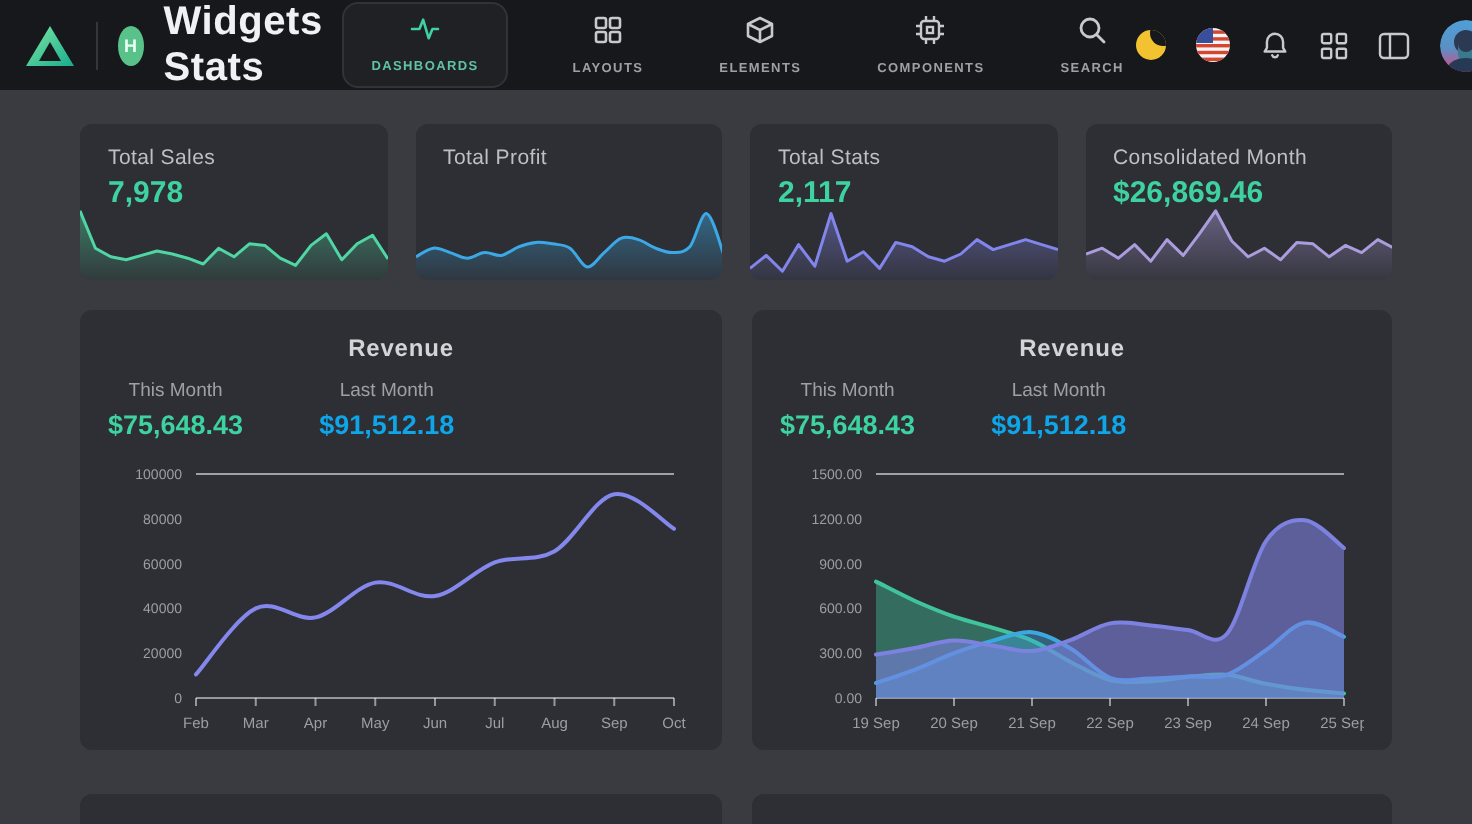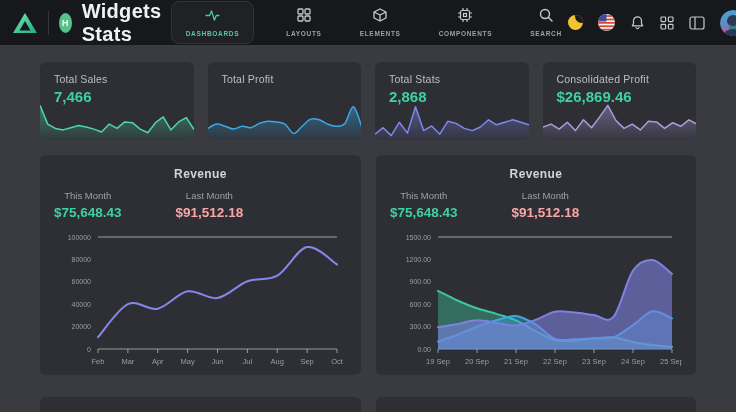--- a/index.html
+++ b/index.html
@@ -42,23 +42,23 @@
   .stat-card { flex:1; height:78px; position:relative; overflow:hidden; }
   .stat-title { font-size:10.5px; color:#bcbfc4; font-weight:normal; letter-spacing:.2px;
                 padding:11px 14px 0 14px; }
   .stat-value { font-size:15px; font-weight:bold; color:#3dd2a0; margin:3px 0 0 14px; }
   .spark { position:absolute; left:0; right:0; bottom:0; height:40px; }
   .spark svg { display:block; }
 
   .revenue-row { display:flex; gap:15px; margin-top:15px; }
   .rev-card { flex:1; height:220px; padding:12px 14px;text-align:center; }
   .rev-title { font-size:12px; color:#d2d4d8; font-weight:bold; letter-spacing:.4px; }
-  .rev-values { display:flex; gap:54px; margin-top:9px; }
+  .rev-values { display:flex; gap:38px; margin-top:9px; }
   .rev-block .rl { font-size:9.5px; color:#9da0a5; margin-bottom:4px; }
-  .rev-block .rv { font-size:13.5px; font-weight:bold; color:#fca5a5; }
+  .rev-block .rv { font-size:13.5px; font-weight:bold; color:#0ea5e9; }
   .rev-block .rv.green { color:#3dd2a0; }
   .chart { height:146px; margin-top:7px; }
   svg text { font-family:"Liberation Sans","DejaVu Sans",sans-serif; }
 
   .bottom-row { display:flex; gap:15px; margin-top:22px; }
   .bottom-card { flex:1; height:40px; }
 </style>
 </head>
 <body>
 
@@ -198,21 +198,21 @@
         </svg>
       </div>
     </div>
   </header>
 
   <main class="content">
 
     <section class="stats-row">
       <div class="card stat-card">
         <div class="stat-title">Total Sales</div>
-        <div class="stat-value">7,466</div>
+        <div class="stat-value">7,978</div>
         <div class="spark">
             <svg width="154" height="40" viewBox="0 0 154 40">
               <defs>
                 <linearGradient id="g-spark-0" x1="0" y1="0" x2="0" y2="1">
                   <stop offset="0%" stop-color="#4fd6a4" stop-opacity="0.45"></stop>
                   <stop offset="100%" stop-color="#4fd6a4" stop-opacity="0.07"></stop>
                 </linearGradient>
               </defs>
               <path d="M0.0,5.4L7.7,24.1L15.4,28.4L23.1,29.9L30.8,27.7L38.5,25.5L46.2,27.0L53.9,29.1L61.6,32.0L69.3,24.1L77.0,28.4L84.7,21.9L92.4,22.7L100.1,29.1L107.8,32.7L115.5,22.7L123.2,16.9L130.9,29.9L138.6,21.9L146.3,17.6L154.0,29.5L154,40L0,40Z" fill="url(#g-spark-0)"></path>
               <path d="M0.0,5.4L7.7,24.1L15.4,28.4L23.1,29.9L30.8,27.7L38.5,25.5L46.2,27.0L53.9,29.1L61.6,32.0L69.3,24.1L77.0,28.4L84.7,21.9L92.4,22.7L100.1,29.1L107.8,32.7L115.5,22.7L123.2,16.9L130.9,29.9L138.6,21.9L146.3,17.6L154.0,29.5" fill="none" stroke="#4fd6a4" stroke-width="1.5" stroke-linejoin="round"></path>
@@ -229,36 +229,36 @@
                   <stop offset="100%" stop-color="#3ba9e6" stop-opacity="0.07"></stop>
                 </linearGradient>
               </defs>
               <path d="M0.0,28.4C1.4,27.7 5.7,24.5 8.6,24.1C11.4,23.7 14.3,25.4 17.1,26.3C20.0,27.1 22.8,29.1 25.7,29.1C28.5,29.1 31.4,26.5 34.2,26.3C37.1,26.0 39.9,28.2 42.8,27.7C45.6,27.2 48.5,24.5 51.3,23.4C54.2,22.3 57.0,21.5 59.9,21.2C62.7,21.0 65.6,21.5 68.4,21.9C71.3,22.4 74.1,22.2 77.0,24.1C79.9,26.0 82.7,33.1 85.6,33.5C88.4,33.8 91.3,28.7 94.1,26.3C97.0,23.9 99.8,20.1 102.7,19.1C105.5,18.0 108.4,18.9 111.2,19.8C114.1,20.6 116.9,23.0 119.8,24.1C122.6,25.2 125.5,26.4 128.3,26.3C131.2,26.1 134.0,26.6 136.9,23.4C139.7,20.1 142.6,6.1 145.4,6.8C148.3,7.5 152.6,24.2 154.0,27.7L154,40L0,40Z" fill="url(#g-spark-1)"></path>
               <path d="M0.0,28.4C1.4,27.7 5.7,24.5 8.6,24.1C11.4,23.7 14.3,25.4 17.1,26.3C20.0,27.1 22.8,29.1 25.7,29.1C28.5,29.1 31.4,26.5 34.2,26.3C37.1,26.0 39.9,28.2 42.8,27.7C45.6,27.2 48.5,24.5 51.3,23.4C54.2,22.3 57.0,21.5 59.9,21.2C62.7,21.0 65.6,21.5 68.4,21.9C71.3,22.4 74.1,22.2 77.0,24.1C79.9,26.0 82.7,33.1 85.6,33.5C88.4,33.8 91.3,28.7 94.1,26.3C97.0,23.9 99.8,20.1 102.7,19.1C105.5,18.0 108.4,18.9 111.2,19.8C114.1,20.6 116.9,23.0 119.8,24.1C122.6,25.2 125.5,26.4 128.3,26.3C131.2,26.1 134.0,26.6 136.9,23.4C139.7,20.1 142.6,6.1 145.4,6.8C148.3,7.5 152.6,24.2 154.0,27.7" fill="none" stroke="#3ba9e6" stroke-width="1.5" stroke-linejoin="round"></path>
             </svg>
           </div>
       </div>
       <div class="card stat-card">
         <div class="stat-title">Total Stats</div>
-        <div class="stat-value">2,868</div>
+        <div class="stat-value">2,117</div>
         <div class="spark">
             <svg width="154" height="40" viewBox="0 0 154 40">
               <defs>
                 <linearGradient id="g-spark-2" x1="0" y1="0" x2="0" y2="1">
                   <stop offset="0%" stop-color="#8285ec" stop-opacity="0.45"></stop>
                   <stop offset="100%" stop-color="#8285ec" stop-opacity="0.07"></stop>
                 </linearGradient>
               </defs>
               <path d="M0.0,34.2L8.1,27.7L16.2,35.6L24.3,22.3L32.4,33.1L40.5,6.8L48.6,30.6L56.7,25.9L64.8,34.2L72.9,21.2L81.1,23.4L89.2,28.4L97.3,30.6L105.4,27.0L113.5,19.8L121.6,24.8L129.7,22.3L137.8,19.8L145.9,22.3L154.0,24.8L154,40L0,40Z" fill="url(#g-spark-2)"></path>
               <path d="M0.0,34.2L8.1,27.7L16.2,35.6L24.3,22.3L32.4,33.1L40.5,6.8L48.6,30.6L56.7,25.9L64.8,34.2L72.9,21.2L81.1,23.4L89.2,28.4L97.3,30.6L105.4,27.0L113.5,19.8L121.6,24.8L129.7,22.3L137.8,19.8L145.9,22.3L154.0,24.8" fill="none" stroke="#8285ec" stroke-width="1.5" stroke-linejoin="round"></path>
             </svg>
           </div>
       </div>
       <div class="card stat-card">
-        <div class="stat-title">Consolidated Profit</div>
+        <div class="stat-title">Consolidated Month</div>
         <div class="stat-value">$26,869.46</div>
         <div class="spark">
             <svg width="154" height="40" viewBox="0 0 154 40">
               <defs>
                 <linearGradient id="g-spark-3" x1="0" y1="0" x2="0" y2="1">
                   <stop offset="0%" stop-color="#ab9ddd" stop-opacity="0.45"></stop>
                   <stop offset="100%" stop-color="#ab9ddd" stop-opacity="0.07"></stop>
                 </linearGradient>
               </defs>
               <path d="M0.0,27.0L8.1,24.1L16.2,29.1L24.3,22.3L32.4,30.6L40.5,19.8L48.6,27.7L56.7,16.9L64.8,5.4L72.9,20.5L81.1,28.4L89.2,24.1L97.3,29.9L105.4,21.2L113.5,21.9L121.6,28.4L129.7,22.7L137.8,26.3L145.9,19.8L154.0,24.1L154,40L0,40Z" fill="url(#g-spark-3)"></path>

